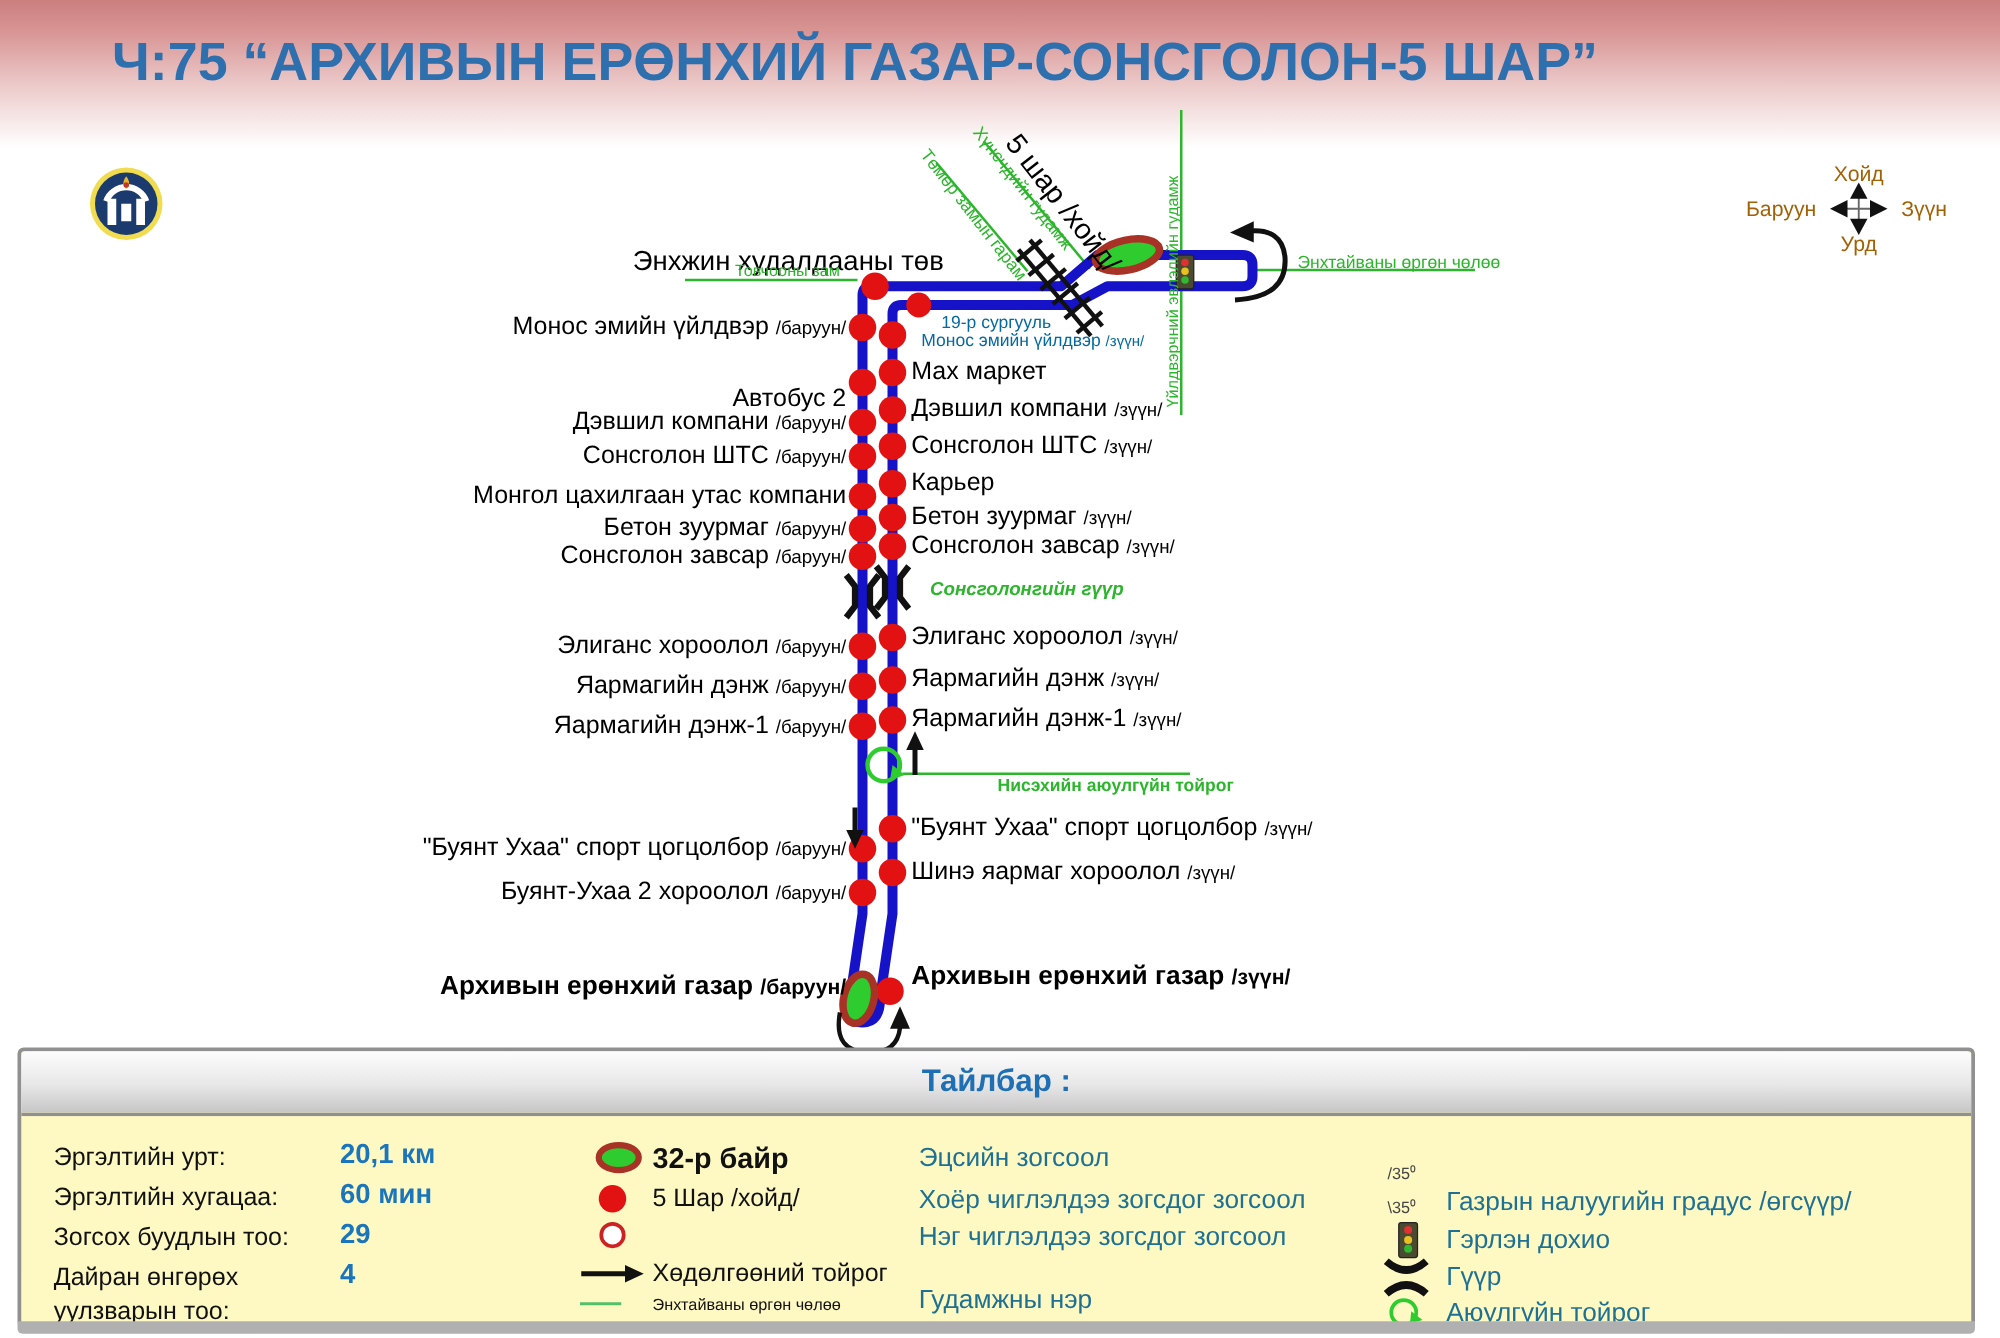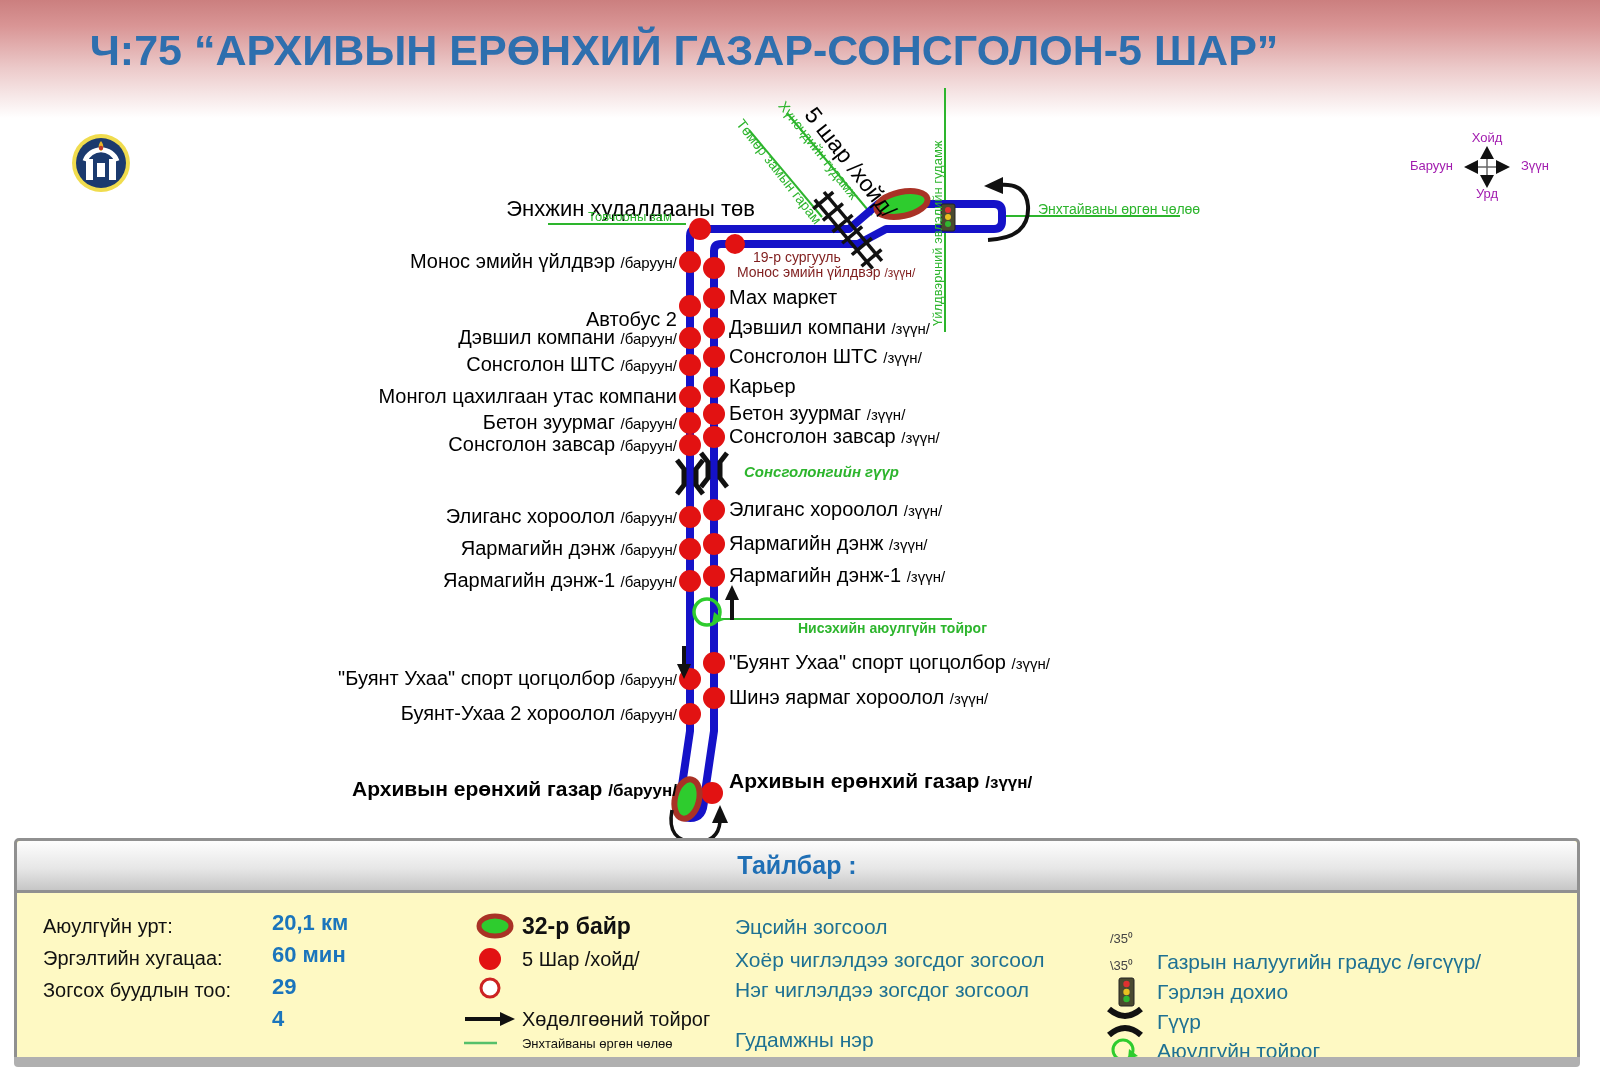--- a/index.html
+++ b/index.html
@@ -6,33 +6,33 @@
   body{width:1600px;height:1070px;position:relative;background:#fff;
        font-family:"Liberation Sans",sans-serif;overflow:hidden}
   .banner{position:absolute;left:0;top:0;width:1600px;height:118px;
           background:linear-gradient(180deg,#cb7f7f 0%,#d99595 22%,#eccaca 58%,#ffffff 100%)}
   .title{position:absolute;left:0;top:26px;width:1368px;text-align:center;
          font-size:43px;font-weight:bold;color:#2e6fae;white-space:nowrap}
   .agency{position:absolute;left:70px;top:132px;display:flex;align-items:center;gap:14px}
   .agency-name{font-size:27px;font-weight:bold;color:#2e74b5;white-space:nowrap}
 
   
-  .compass-label{position:absolute;font-size:13px;color:#a21caf;white-space:nowrap}
+  .compass-label{position:absolute;font-size:17px;color:#a16207;white-space:nowrap}
 
   
   #map-svg{position:absolute;left:0;top:0;pointer-events:none}
 
   
   .stop{position:absolute;font-size:20px;color:#000;white-space:nowrap}
   .stop .sfx{font-size:15px}
   .stop.west{right:923px;text-align:right}
   .stop.east{left:729px}
   .stop.bold{font-weight:bold;font-size:21px}
   .stop.bold .sfx{font-size:17px}
-  .smalllbl{position:absolute;font-size:14px;color:#7f1d1d;white-space:nowrap}
+  .smalllbl{position:absolute;font-size:14px;color:#0369a1;white-space:nowrap}
   .smalllbl .sfx{font-size:12px}
   .greenlbl{position:absolute;font-size:14px;color:#2db52d;white-space:nowrap}
   .rot52{transform:rotate(52deg);transform-origin:0 0}
   .rotM90{transform:rotate(-90deg);transform-origin:0 0}
 
   
   .legend{position:absolute;left:14px;top:838px;width:1560px;height:218px;background:#fef9c3;
           border:3px solid #909090;border-radius:5px}
   .legend-strip{position:absolute;left:14px;top:1057px;width:1566px;height:10px;
                 background:#b0b0b0;border-radius:0 0 4px 4px}
@@ -245,23 +245,24 @@
       <g stroke="#111" stroke-width="6" fill="none">
         <path d="M 1092,116 Q 1108,130 1124,116"></path>
         <path d="M 1092,142 Q 1108,128 1124,142"></path>
       </g>
       <g>
         <circle cx="1106" cy="157" r="10" fill="none" stroke="#2ecc2e" stroke-width="3"></circle>
         <polygon points="1111,166 1121,163 1112,156" fill="#2ecc2e"></polygon>
       </g>
     </svg>
 
-    <div class="stat-label" style="top:20px">Аюулгүйн урт:</div>
+    <div class="stat-label" style="top:20px">Эргэлтийн урт:</div>
     <div class="stat-label" style="top:52px">Эргэлтийн хугацаа:</div>
     <div class="stat-label" style="top:84px">Зогсох буудлын тоо:</div>
+    <div class="stat-label" style="top:116px">Дайран өнгөрөх уулзварын тоо:</div>
     <div class="stat-value" style="top:17px">20,1 км</div>
     <div class="stat-value" style="top:49px">60 мин</div>
     <div class="stat-value" style="top:81px">29</div>
     <div class="stat-value" style="top:113px">4</div>
 
     <div class="sym-label big" style="top:20px">32-р байр</div>
     <div class="sym-label" style="top:55px">5 Шар /хойд/</div>
     <div class="sym-label" style="top:115px">Хөдөлгөөний тойрог</div>
     <div class="sym-label tiny" style="top:143px">Энхтайваны өргөн чөлөө</div>
 

